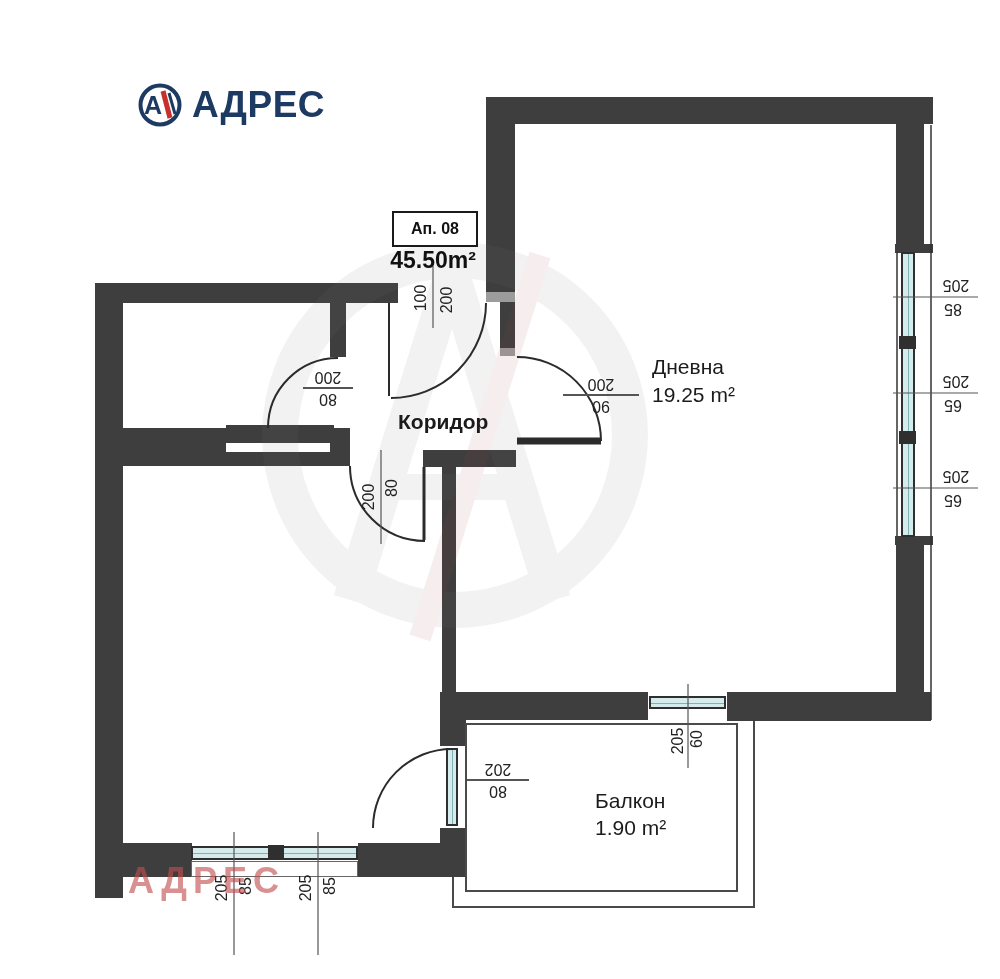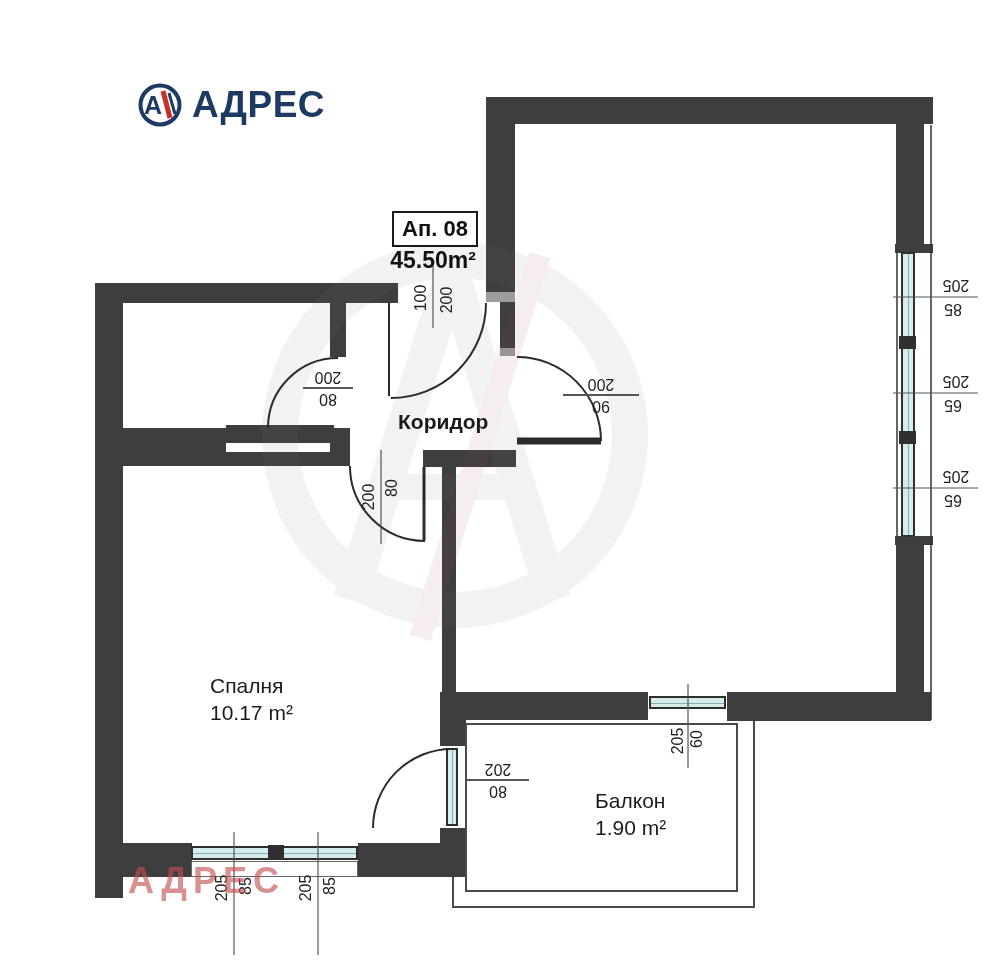--- a/index.html
+++ b/index.html
@@ -16,21 +16,21 @@
   .lbl{position:absolute;font-size:21px;color:#1b1b1b;line-height:25px;z-index:5;white-space:nowrap;}
   .vlabel{position:absolute;width:100px;height:18px;line-height:18px;text-align:center;
           transform:rotate(-90deg);font-size:16px;color:#222;z-index:5;}
   .udfrac{position:absolute;z-index:5;display:flex;flex-direction:column;align-items:stretch;}
   .udfrac span{display:block;text-align:center;transform:rotate(180deg);font-size:16px;color:#222;line-height:18px;}
   .udfrac .bar{height:1.5px;background:#555;margin:1px 0;}
   .udtext{position:absolute;z-index:5;text-align:center;transform:rotate(180deg);
           font-size:16px;color:#222;line-height:18px;}
   #apbox{position:absolute;left:392px;top:211px;width:82px;height:32px;border:2px solid #1a1a1a;
          background:#fff;z-index:5;display:flex;align-items:center;justify-content:center;
-         font-weight:bold;font-size:22px;color:#111;}
+         font-weight:bold;font-size:16px;color:#111;}
   #aparea{position:absolute;left:384px;top:247px;width:98px;text-align:center;font-weight:bold;
           font-size:23px;color:#111;z-index:5;}
   #logo{position:absolute;left:137px;top:82px;display:flex;align-items:center;gap:9px;z-index:6;}
   #logo .word{font-weight:bold;font-size:37px;color:#1d3a63;letter-spacing:0.5px;}
   #wm-red{position:absolute;left:128px;top:860px;font-weight:bold;font-size:36px;letter-spacing:6px;
           color:#c24d4d;opacity:0.62;z-index:6;}
   svg.overlay{position:absolute;left:0;top:0;z-index:4;}
 </style>
 </head>
 <body>
@@ -140,23 +140,23 @@
       <line x1="893" y1="488" x2="978" y2="488"></line>
       <line x1="234" y1="832" x2="234" y2="955"></line>
       <line x1="318" y1="832" x2="318" y2="955"></line>
       <line x1="688" y1="684" x2="688" y2="768"></line>
       <line x1="433" y1="266" x2="433" y2="328"></line>
       <line x1="381" y1="450" x2="381" y2="544"></line>
     </g>
   </svg>
 
   <div class="lbl" style="left:398px;top:409px;font-weight:bold;">Коридор</div>
-  <div class="lbl" style="left:210px;top:672px;line-height:27px;">
-    <div>Спалня</div>
-    <div>10.17 m²</div>
+  <div class="lbl" style="left:652px;top:353px;line-height:28px;">
+    <div>Дневна</div>
+    <div>19.25 m²</div>
   </div>
   <div class="lbl" style="left:595px;top:787px;line-height:27px;">
     <div>Балкон</div>
     <div>1.90 m²</div>
   </div>
 
   <div class="vlabel" style="left:371px;top:289px;">100</div>
   <div class="vlabel" style="left:397px;top:291px;">200</div>
   <div class="vlabel" style="left:319px;top:488px;">200</div>
   <div class="vlabel" style="left:342px;top:479px;">80</div>

